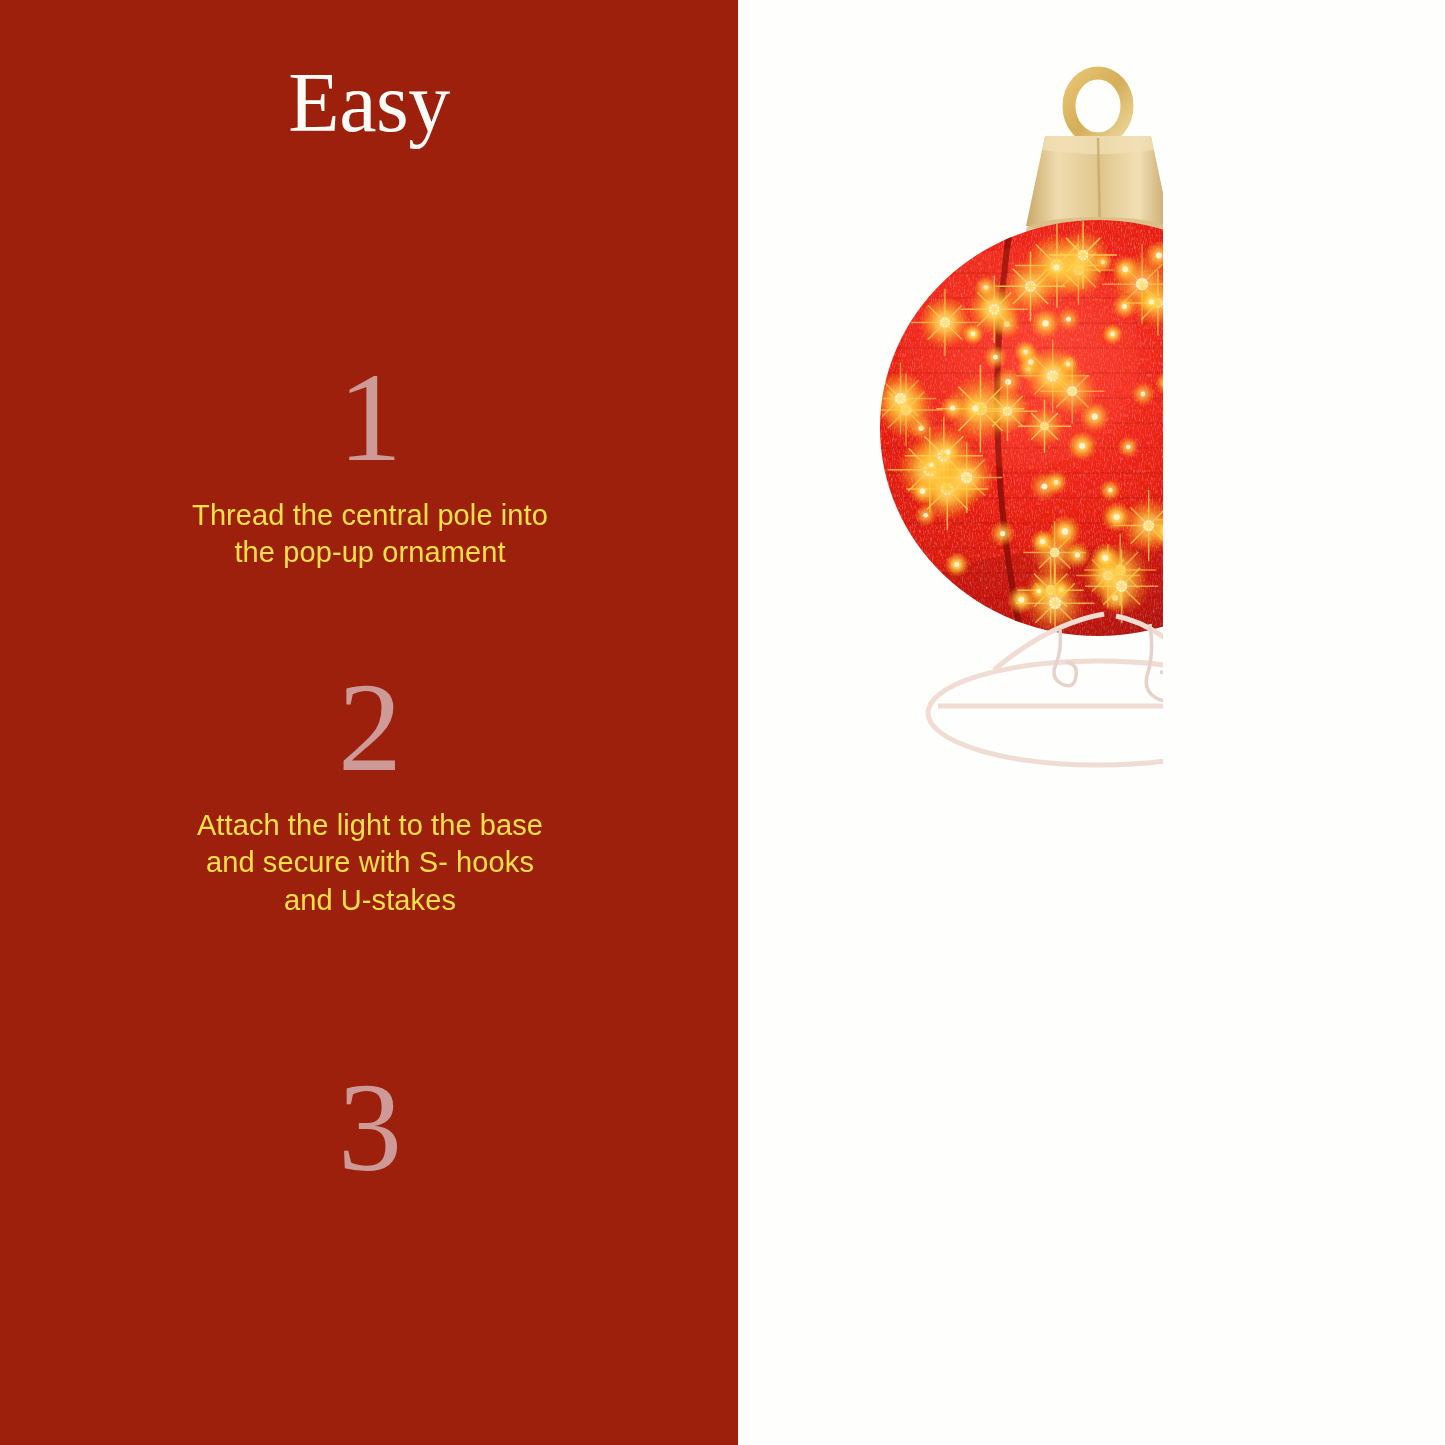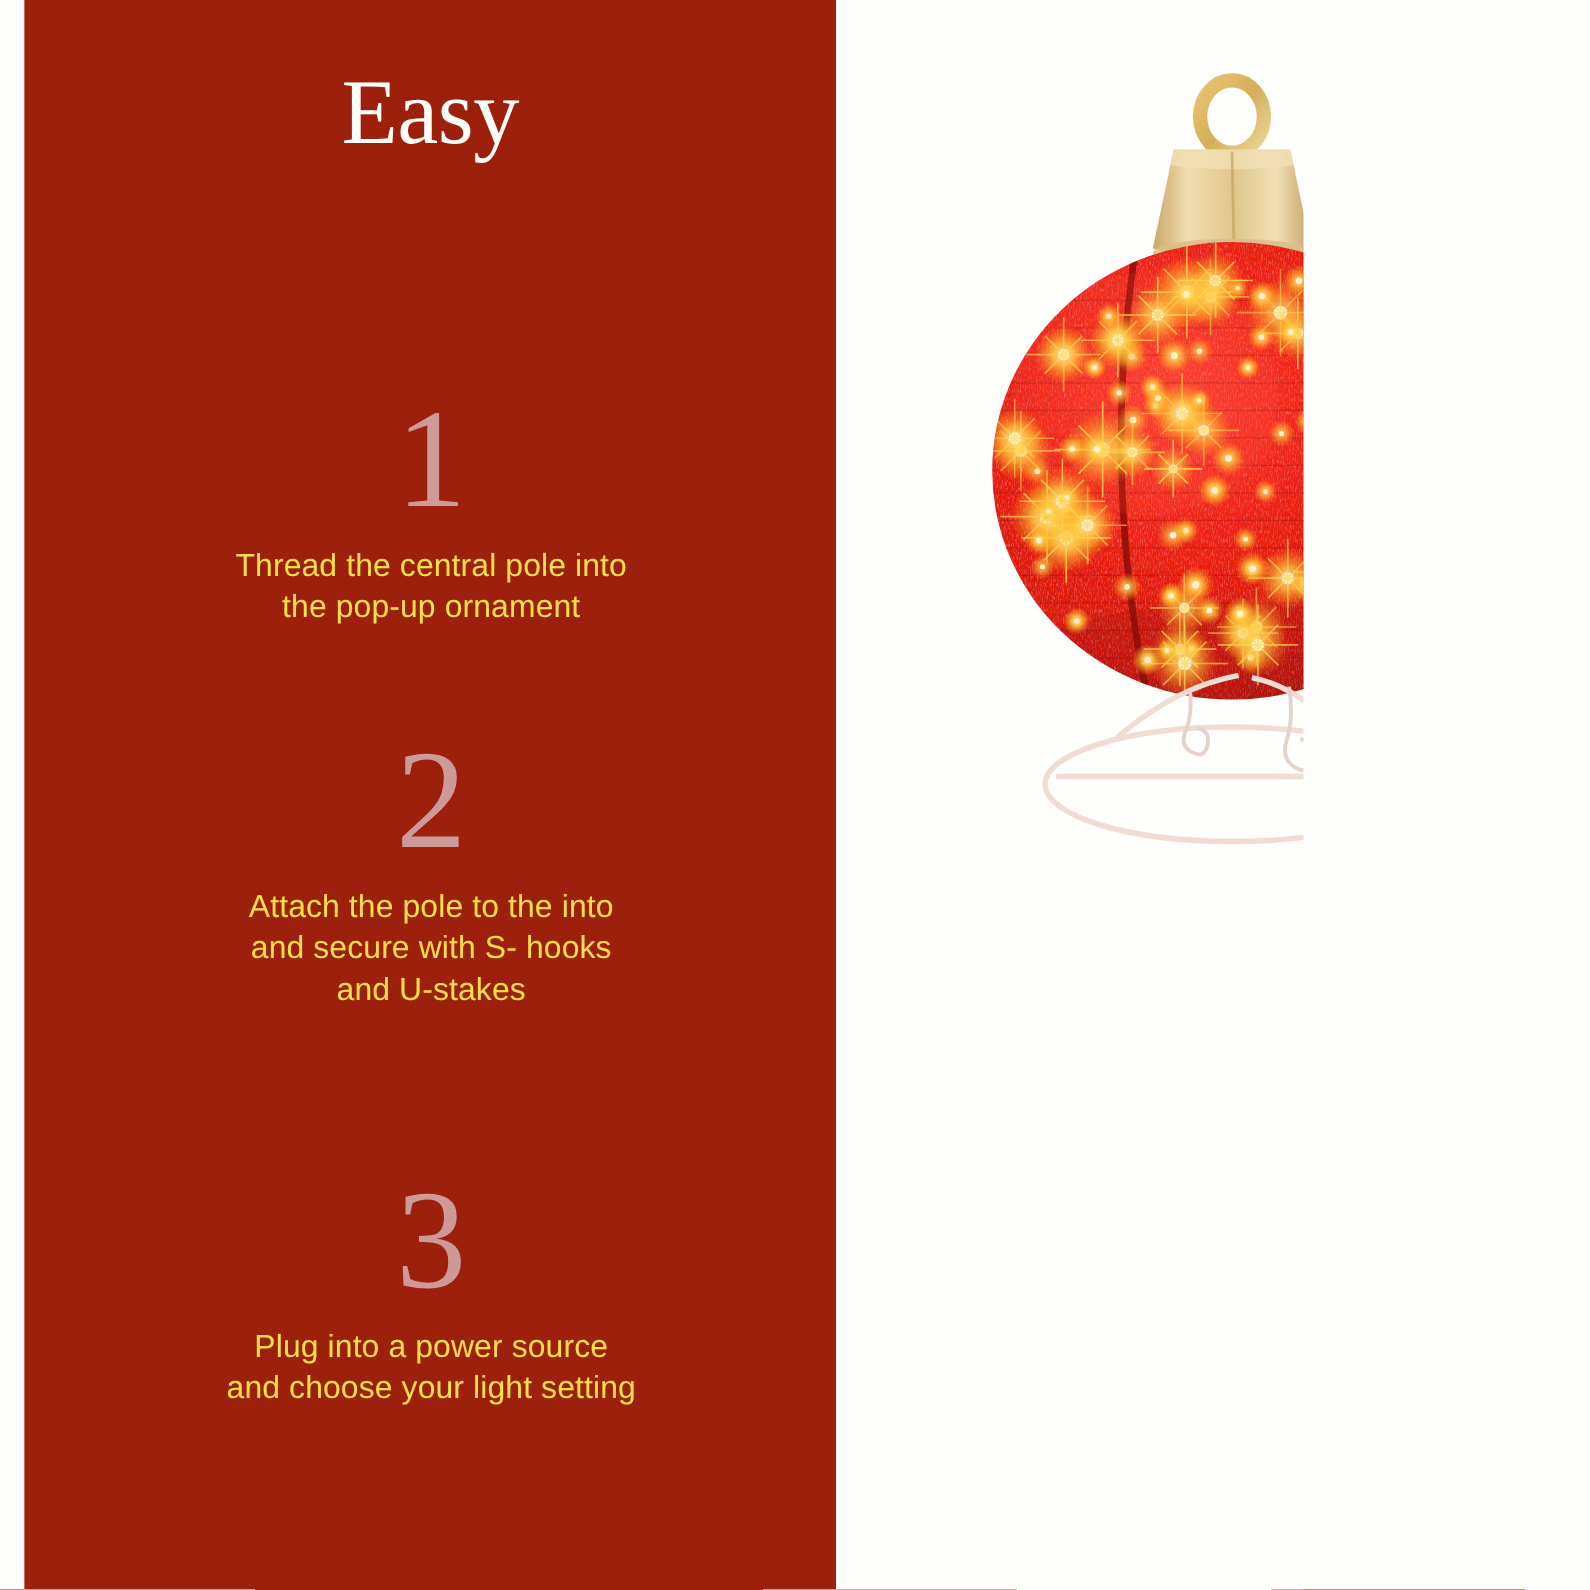--- a/index.html
+++ b/index.html
@@ -9,21 +9,20 @@
     font-family:"Liberation Sans", sans-serif;
     background:#FEFEFC;
     position:relative;
   }
 
   #infographic {
     position:absolute; left:0; top:0;
     width:1163px; height:1445px;
     background:#FEFEFC;
     overflow:hidden;
-    margin-left:22px;
   }
 
   
   .left-panel {
     position:absolute; left:0; top:0;
     width:738px; height:1445px;
     background:#9C200C;
   }
 
   .panel-title {
@@ -95,29 +94,27 @@
     <div class="steps">
 
       <div class="step step-1">
         <span class="step-num">1</span>
         <span class="step-text">Thread the central pole into
 the pop-up ornament</span>
       </div>
 
       <div class="step step-2">
         <span class="step-num">2</span>
-        <span class="step-text">Attach the pole to the into
+        <span class="step-text">Attach the light to the base
 and secure with S- hooks
 and U-stakes</span>
       </div>
 
       <div class="step step-3">
         <span class="step-num">3</span>
-        <span class="step-text">Plug into a power source
-and choose your light setting</span>
       </div>
 
     </div>
   </div>
 
   <div class="right-panel">
 
     <div class="ornament-assembly">
       <svg class="orn-svg" viewBox="0 0 600 740">
         <defs>

